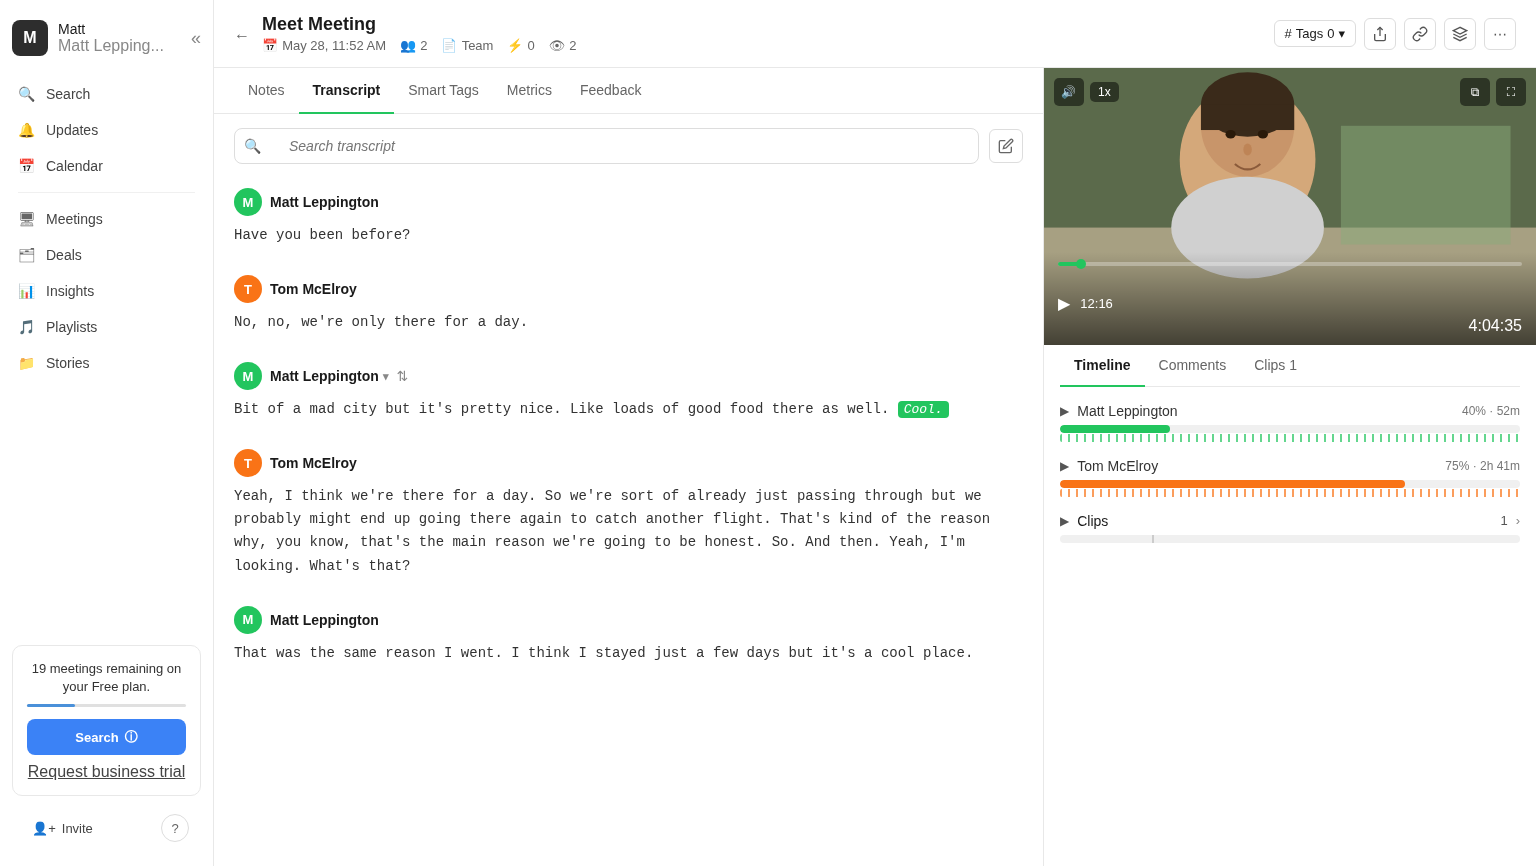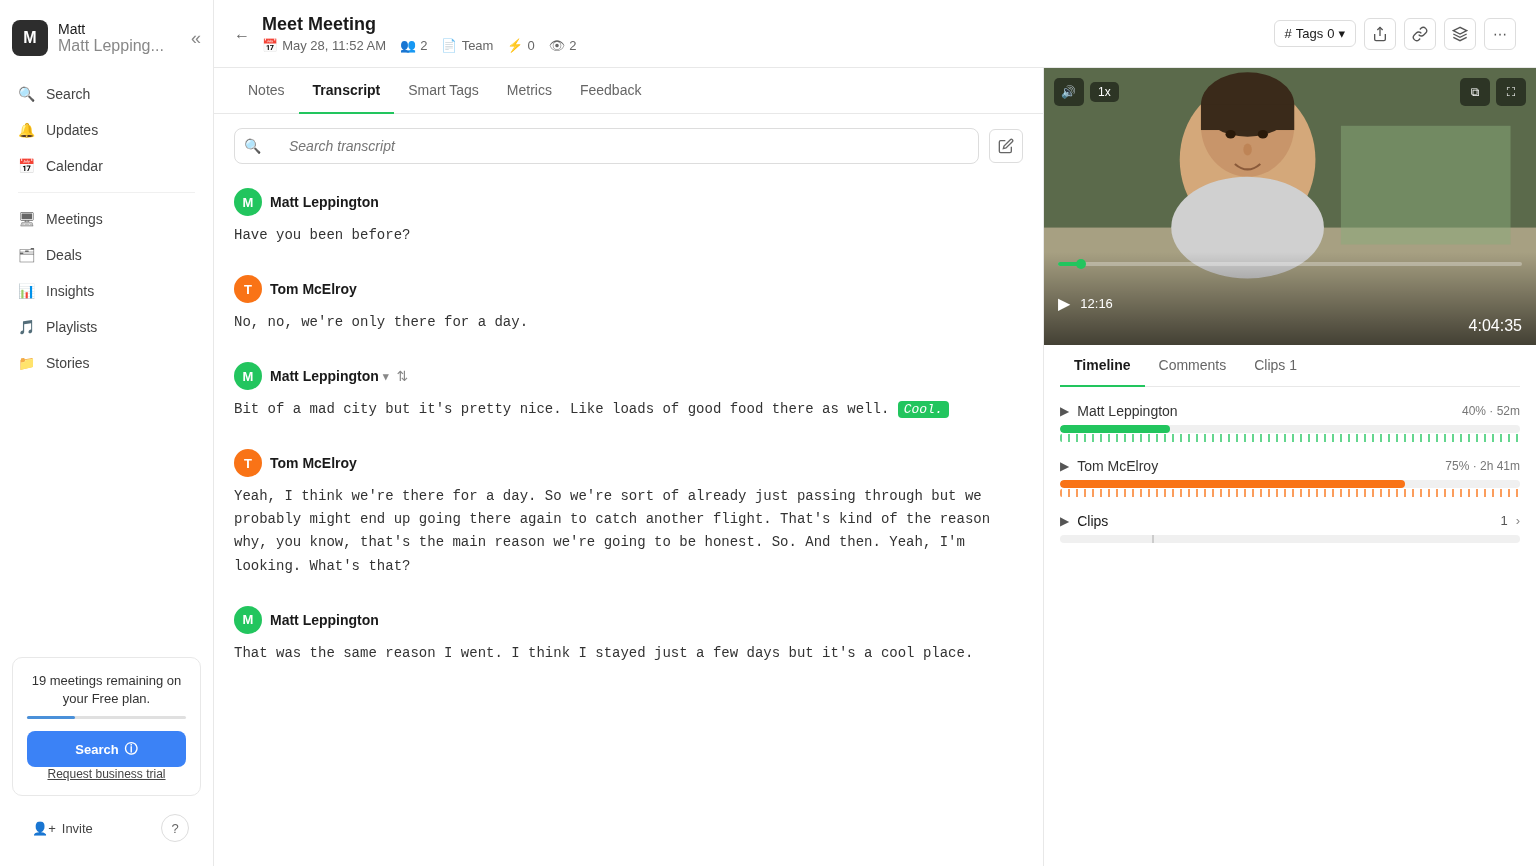--- a/index.html
+++ b/index.html
@@ -16,21 +16,21 @@
     .sidebar-nav { flex: 1; padding: 4px 8px; }
     .sidebar-item { display: flex; align-items: center; gap: 10px; padding: 9px 10px; border-radius: 8px; cursor: pointer; color: #444; font-size: 14px; }
     .sidebar-item .icon { width: 18px; height: 18px; display: flex; align-items: center; justify-content: center; color: #666; }
     .sidebar-divider { height: 1px; background: #f0f0f0; margin: 8px 10px; }
     .sidebar-bottom { padding: 12px; }
     .upgrade-box { background: #fff; border: 1px solid #e8e8e8; border-radius: 10px; padding: 14px; margin-bottom: 10px; }
     .upgrade-text { font-size: 13px; color: #333; text-align: center; line-height: 1.4; margin-bottom: 8px; }
     .upgrade-bar { height: 3px; background: #e0e0e0; border-radius: 2px; margin-bottom: 12px; }
     .upgrade-bar-fill { height: 100%; width: 30%; background: #4a90d9; border-radius: 2px; }
     .upgrade-btn { background: #3b82f6; color: #fff; border: none; border-radius: 8px; padding: 9px; width: 100%; font-size: 13px; font-weight: 600; cursor: pointer; display: flex; align-items: center; justify-content: center; gap: 6px; }
-    .trial-link { display: block; text-align: center; font-size: 12px; color: #444; cursor: pointer; text-decoration: underline; }
+    .trial-link { display: block; text-align: center; font-size: 16px; color: #444; margin-top: 8px; cursor: pointer; text-decoration: underline; }
     .sidebar-footer { display: flex; align-items: center; justify-content: space-between; padding: 8px 12px 0; }
     .invite-btn { display: flex; align-items: center; gap: 6px; font-size: 13px; color: #444; cursor: pointer; padding: 6px 8px; border-radius: 6px; }
     .help-btn { width: 28px; height: 28px; border-radius: 50%; border: 1px solid #ddd; display: flex; align-items: center; justify-content: center; cursor: pointer; color: #666; font-size: 13px; }
 
     
     .main { flex: 1; display: flex; flex-direction: column; overflow: hidden; }
     .main-header { display: flex; align-items: center; justify-content: space-between; padding: 14px 20px; border-bottom: 1px solid #e8e8e8; }
     .header-left { display: flex; align-items: center; gap: 12px; }
     .back-btn { cursor: pointer; color: #666; font-size: 16px; }
     .meeting-title { font-size: 18px; font-weight: 700; }

